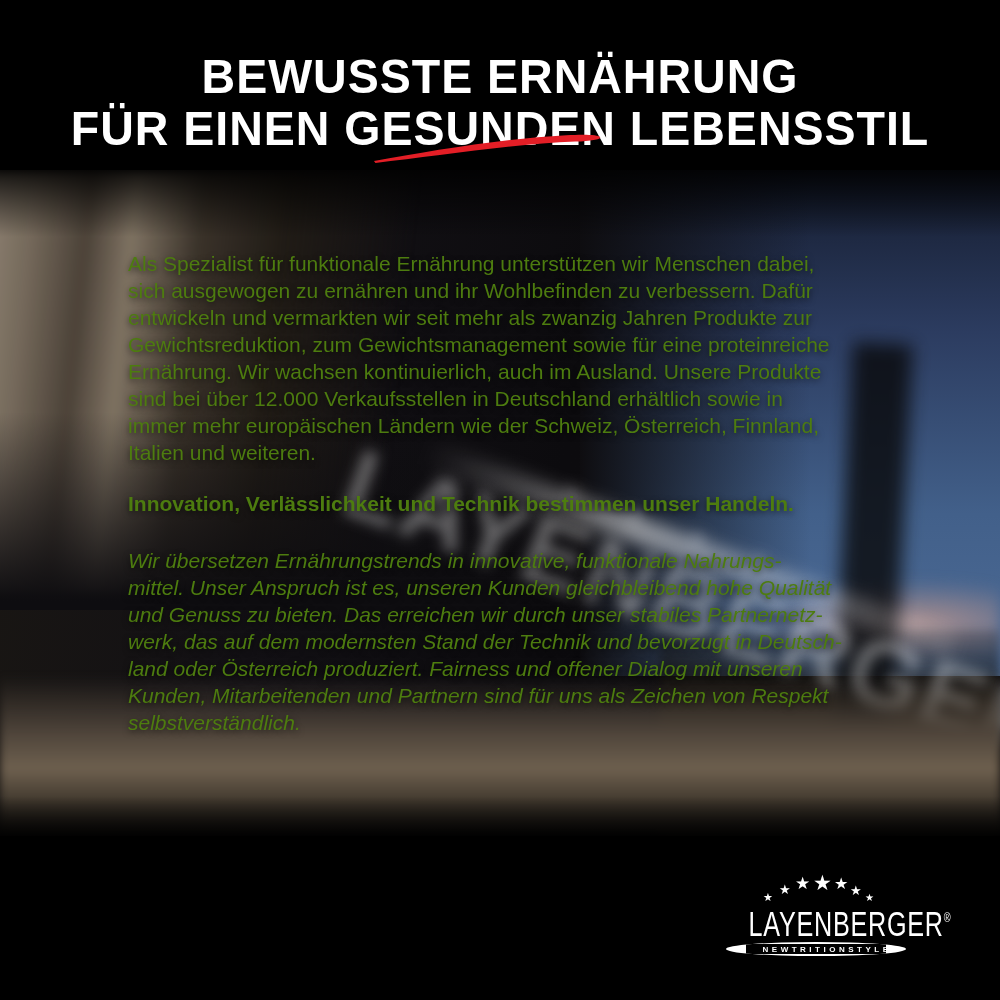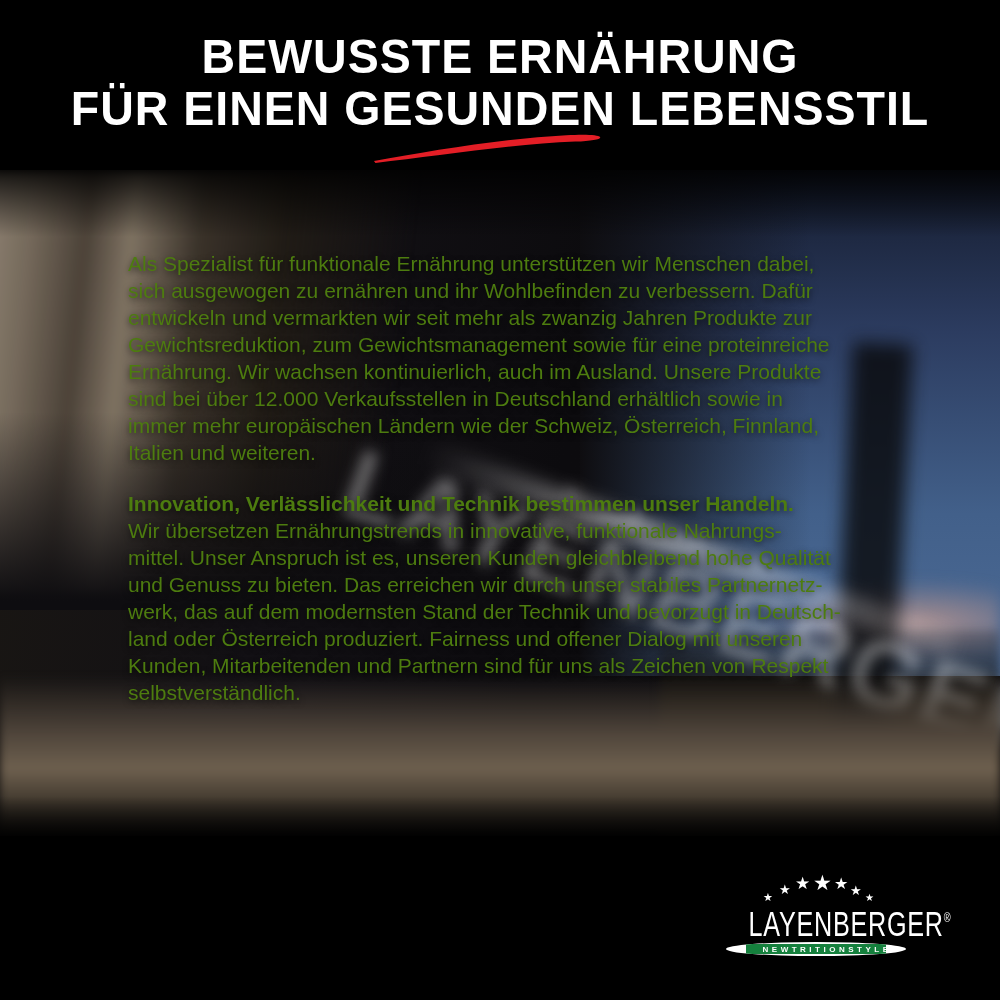--- a/index.html
+++ b/index.html
@@ -2,21 +2,21 @@
 <html><head>
 <meta charset="utf-8">
 <style>
   html,body{margin:0;padding:0;background:#000;}
   .canvas{
     position:relative;width:1000px;height:1000px;background:#000;overflow:hidden;
     font-family:"Liberation Sans",sans-serif;color:#fff;
   }
   
   .hero{position:absolute;top:0;left:0;width:1000px;height:170px;background:#000;z-index:6;}
-  .title{margin:0;padding-top:31px;text-align:center;font-weight:700;
+  .title{margin:0;padding-top:51px;text-align:center;font-weight:700;
          font-size:48px;line-height:52px;letter-spacing:1px;color:#fff;}
   .title span{display:block;transform:scaleX(0.97);transform-origin:center;}
   .swoosh{position:absolute;left:372px;top:130px;width:238px;height:34px;z-index:7;}
   
   .photo{position:absolute;top:170px;left:0;width:1000px;height:666px;overflow:hidden;
          background:linear-gradient(100deg,#1a1713 0%,#121014 30%,#0c0b0e 55%,#0e0d10 100%);}
   .ph-sky{position:absolute;right:0;top:0;width:42%;height:76%;
           background:linear-gradient(180deg,#141b2d 0%,#2c3c60 32%,#42608a 68%,#4d6b96 100%);}
   .ph-sky-fade{position:absolute;right:0;top:0;width:42%;height:76%;
           background:linear-gradient(to right,#0e0d10 0%,rgba(14,13,16,0) 55%);}
@@ -41,38 +41,38 @@
           background:linear-gradient(to right,rgba(255,255,255,0),rgba(255,255,255,0.5) 40%,rgba(255,255,255,0.1) 95%);}
   .photo::before{content:"";position:absolute;left:0;top:0;width:100%;height:10%;z-index:3;
           background:linear-gradient(to bottom,rgba(0,0,0,0.85),rgba(0,0,0,0));}
   .photo::after{content:"";position:absolute;left:0;bottom:0;width:100%;height:6%;z-index:3;
           background:linear-gradient(to top,rgba(0,0,0,0.9),rgba(0,0,0,0));}
   
   .content{position:absolute;left:128px;top:250px;z-index:5;}
   .para{margin:0;white-space:pre;font-size:21px;line-height:27px;color:#4d7c0f;
         text-shadow:0 2px 6px rgba(0,0,0,0.6);}
   .para.highlight{font-weight:700;margin-top:24px;}
-  .para.p2{}
+  .para.p2{margin-top:30px;font-style:italic;}
   
   .logo{position:absolute;left:722px;top:872px;width:190px;z-index:6;color:#fff;}
   .stars{position:relative;height:30px;}
   .stars span{position:absolute;line-height:1;color:#fff;}
   .stars span:nth-child(1){left:41px;top:20px;font-size:11px;}
   .stars span:nth-child(2){left:57px;top:11px;font-size:13px;}
   .stars span:nth-child(3){left:73px;top:3px;font-size:17px;}
   .stars span:nth-child(4){left:91px;top:0;font-size:21px;}
   .stars span:nth-child(5){left:112px;top:4px;font-size:16px;}
   .stars span:nth-child(6){left:128px;top:12px;font-size:13px;}
   .stars span:nth-child(7){left:143px;top:21px;font-size:10px;}
   .wordmark{white-space:nowrap;text-align:center;font-size:35px;font-weight:400;
             letter-spacing:1px;line-height:32px;transform:scaleX(0.72);transform-origin:center;}
   .wordmark sup{font-size:13px;vertical-align:14px;letter-spacing:0;}
   .lens{position:relative;margin:2px 0 0 4px;width:180px;height:14px;background:#fff;
         border-radius:50%;overflow:hidden;}
-  .lens-band{position:absolute;left:11%;right:11%;top:2px;bottom:2px;background:#15803d;
+  .lens-band{position:absolute;left:11%;right:11%;top:2px;bottom:2px;background:#000000;
         display:flex;align-items:center;justify-content:center;padding-left:19px;}
   .lens-band span{font-size:8px;letter-spacing:3.5px;color:#fff;font-weight:700;
         transform:translateX(1.5px);}
 </style>
 </head>
 <body>
 
 <div class="canvas">
 
   <header class="hero">

